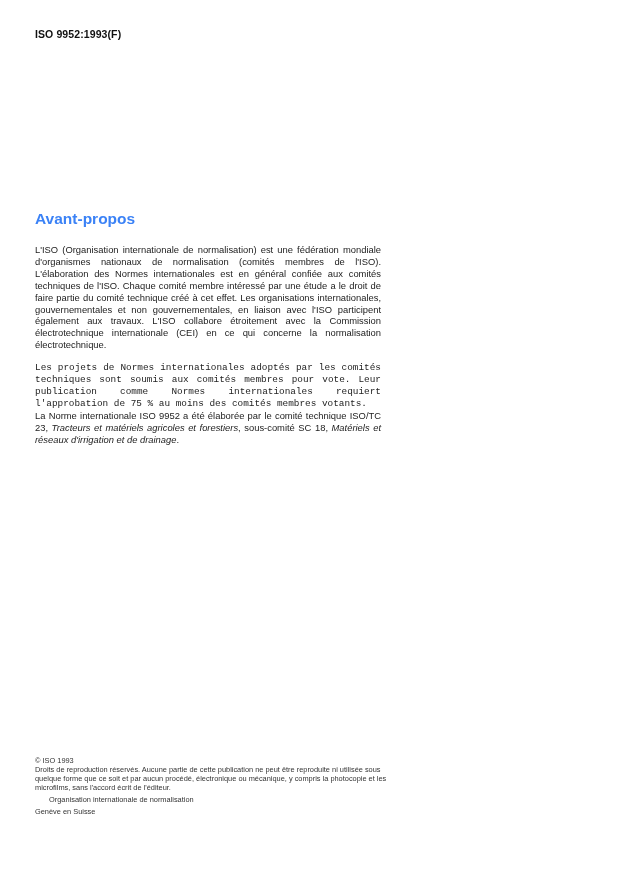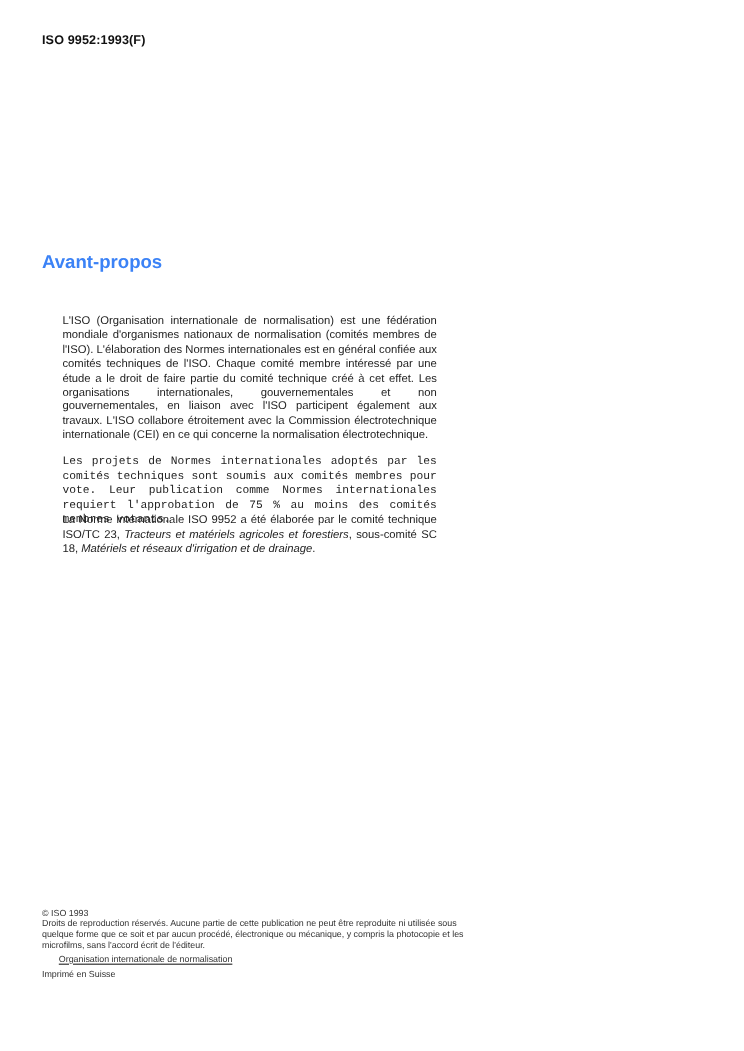--- a/index.html
+++ b/index.html
@@ -1,26 +1,26 @@
 <!DOCTYPE html>
 <html><head>
 <meta charset="utf-8">
 <style>
   html, body { margin: 0; padding: 0; background: #ffffff; }
   body { width: 620px; height: 876px; position: relative; overflow: hidden; color: #1a1a1a; font-family: "Liberation Sans", sans-serif; }
   .header { position: absolute; left: 35px; top: 28px; font-weight: bold; font-size: 10.5px; letter-spacing: 0.1px; color: #111; }
   .title { position: absolute; left: 35px; top: 210px; font-weight: bold; font-size: 15.5px; color: #3b82f6; }
   .body-text { position: absolute; left: 35px; width: 346px; font-size: 9.4px; line-height: 11.9px; text-align: justify; color: #222; }
-  .body-text p { margin: 17px; }
+  .body-text p { margin: 0; }
   #p1 { top: 244px; }
   #p2 { top: 362px; font-family: Liberation Mono, monospace; }
   #p3 { top: 410px; }
   em { font-style: italic; }
   .footer { position: absolute; left: 35px; top: 736px; width: 360px; font-size: 7.4px; line-height: 9px; color: #333; margin-top: 20px; }
-  .footer .indent { padding-left: 14px; text-decoration: underline; }
+  .footer .indent { padding-left: 14px; }
   .footer .gap { margin-top: 3px; }
   .page-num { position: absolute; left: 37px; top: 880px; font-family: "Liberation Serif", serif; font-size: 10px; color: #555; }
 </style>
 </head>
 <body>
 
 <div class="header">ISO 9952:1993(F)</div>
 
 <div class="title">Avant-propos</div>
 
@@ -33,16 +33,16 @@
 </div>
 
 <div class="body-text" id="p3">
   <p><span>La Norme internationale ISO 9952 a été élaborée par le comité technique ISO/TC 23, </span><em>Tracteurs et matériels agricoles et forestiers</em><span>, sous-comité SC 18, </span><em>Matériels et réseaux d'irrigation et de drainage</em><span>.</span></p>
 </div>
 
 <div class="footer">
   <div>©  ISO  1993</div>
   <div>Droits de reproduction réservés. Aucune partie de cette publication ne peut être reproduite ni utilisée sous quelque forme que ce soit et par aucun procédé, électronique ou mécanique, y compris la photocopie et les microfilms, sans l'accord écrit de l'éditeur.</div>
   <div class="indent gap">Organisation internationale de normalisation</div>
-  <div class="gap">Imprimé en Suisse</div>
+  <div class="gap">Genève en Suisse</div>
 </div>
 
 <div class="page-num">ii</div>
 
 </body></html>

